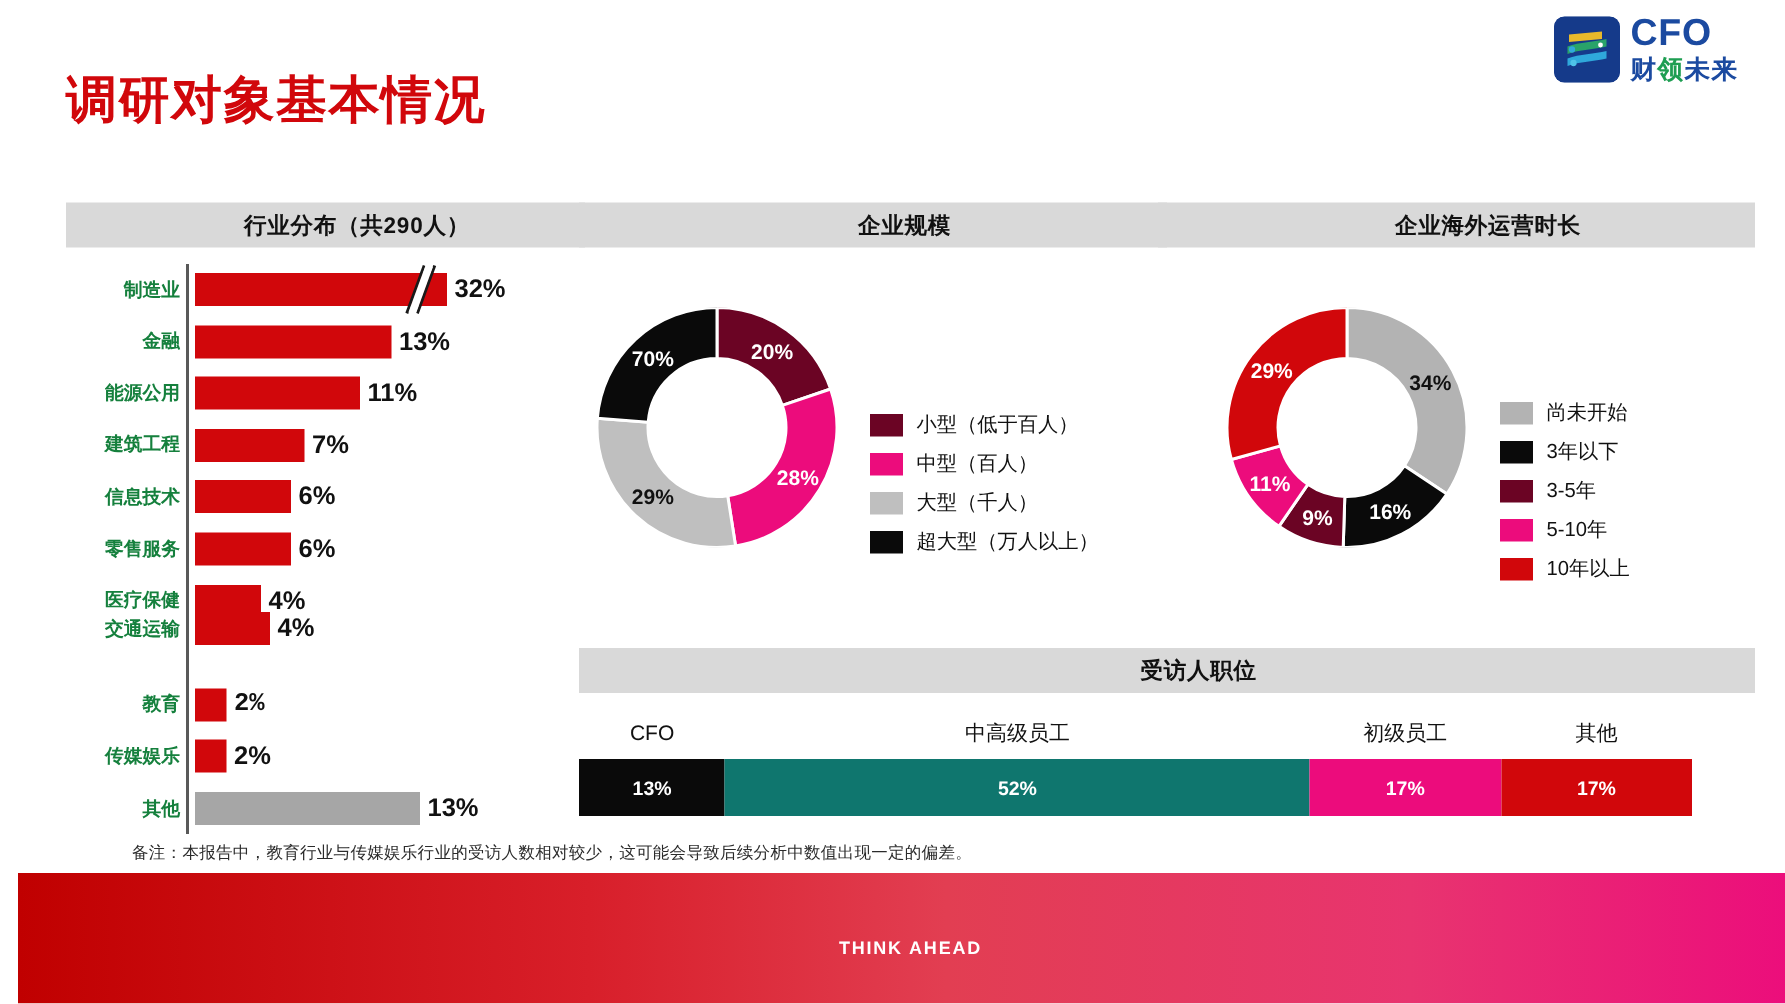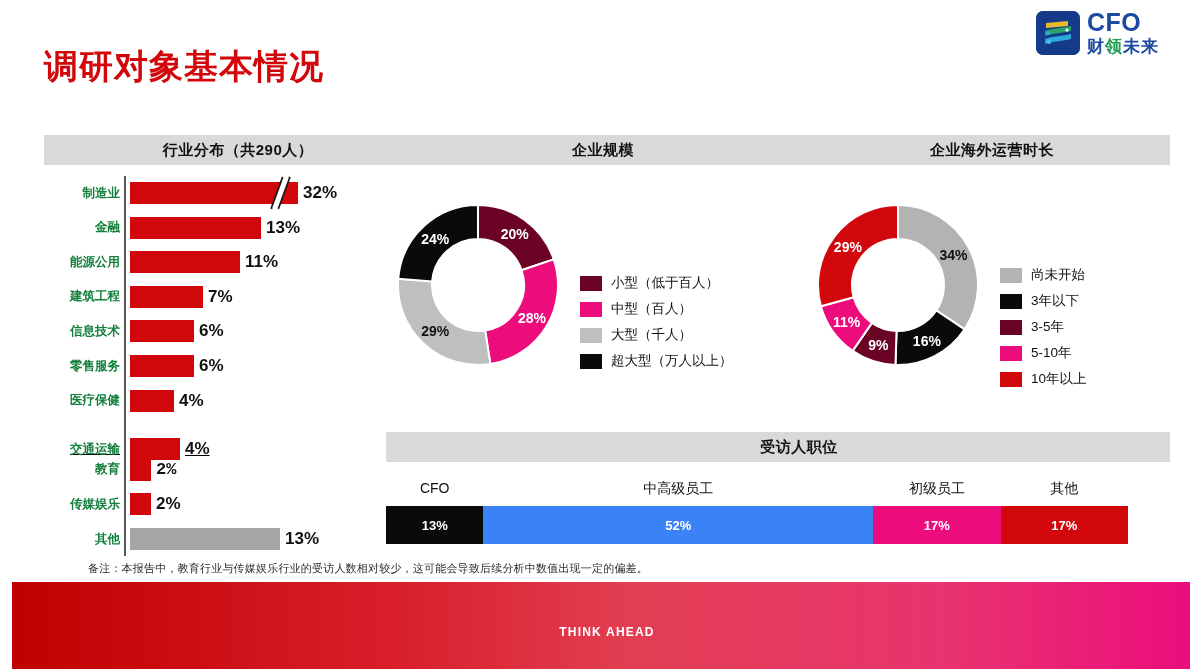--- a/index.html
+++ b/index.html
@@ -155,21 +155,21 @@
             <div class="val">6%</div>
           </div>
         </div>
         <div class="row" style="top: 207.6px;">
           <div class="cat">医疗保健</div>
           <div class="barwrap">
             <div class="bar" style="width: 44px; background: rgb(209, 7, 11);"></div>
             <div class="val">4%</div>
           </div>
         </div>
-        <div class="row" style="top: 256px; text-decoration: underline;">
+        <div class="row" style="top: 226px;">
           <div class="cat">交通运输</div>
           <div class="barwrap">
             <div class="bar" style="width: 50px; background: rgb(209, 7, 11);"></div>
             <div class="val">4%</div>
           </div>
         </div>
         <div class="row" style="top: 276.8px; font-family: Liberation Mono, monospace;">
           <div class="cat">教育</div>
           <div class="barwrap">
             <div class="bar" style="width: 21px; background: rgb(209, 7, 11);"></div>
@@ -196,21 +196,21 @@
   <div class="donut" id="donut-scale" style="left:398px;top:205px;">
       <svg width="160" height="160" viewBox="0 0 160 160">
         <path d="M 80 0 A 80 80 0 0 1 155.77105834488003 54.3339384147706 L 123.56835854830601 65.24201458849309 A 46 46 0 0 0 80 34 Z" fill="#6B0424" stroke="#ffffff" stroke-width="2"></path>
         <path d="M 155.77105834488003 54.3339384147706 A 80 80 0 0 1 92.39185441712677 159.03443517926053 L 87.12531628984789 125.4448002280748 A 46 46 0 0 0 123.56835854830601 65.24201458849309 Z" fill="#EC0C7C" stroke="#ffffff" stroke-width="2"></path>
         <path d="M 92.39185441712677 159.03443517926053 A 80 80 0 0 1 0.24175649394965149 73.78529221687951 L 34.13900998402105 76.42654302470572 A 46 46 0 0 0 87.12531628984789 125.4448002280748 Z" fill="#BFBFBF" stroke="#ffffff" stroke-width="2"></path>
         <path d="M 0.24175649394965149 73.78529221687951 A 80 80 0 0 1 79.99999999999999 0 L 79.99999999999999 34 A 46 46 0 0 0 34.13900998402105 76.42654302470572 Z" fill="#0A0A0A" stroke="#ffffff" stroke-width="2"></path>
       </svg>
       <div class="dlabel" style="left: 116.713px; top: 28.8026px; color: rgb(255, 255, 255);">20%</div>
       <div class="dlabel" style="left: 133.895px; top: 112.625px; color: rgb(255, 255, 255);">28%</div>
       <div class="dlabel" style="left: 37.2176px; top: 126.246px; color: rgb(17, 17, 17);">29%</div>
-      <div class="dlabel" style="left: 37.2176px; top: 33.7543px; color: rgb(255, 255, 255);">24%</div>
+      <div class="dlabel" style="left: 37.2176px; top: 33.7543px; color: rgb(255, 255, 255);">70%</div>
     </div>
   <div class="legend" id="legend-scale" style="left:580px;top:270px;">
       <div class="lrow">
         <span class="lsw" style="background: rgb(107, 4, 36);"></span>
         <span class="ltxt">小型（低于百人）</span>
       </div>
       <div class="lrow">
         <span class="lsw" style="background: rgb(236, 12, 124);"></span>
         <span class="ltxt">中型（百人）</span>
       </div>
@@ -263,21 +263,21 @@
 
   <div class="posblock">
     <div class="poslabels" id="pos-labels">
         <span style="left: 48.7172px;">CFO</span>
         <span style="left: 292.303px;">中高级员工</span>
         <span style="left: 550.879px;">初级员工</span>
         <span style="left: 678.293px;">其他</span>
       </div>
     <div class="posbar" id="pos-bar">
         <div class="posseg" style="width: 97.4343px; background: rgb(10, 10, 10);">13%</div>
-        <div class="posseg" style="width: 389.737px; background: #3b82f6;">52%</div>
+        <div class="posseg" style="width: 389.737px; background: #0f766e;">52%</div>
         <div class="posseg" style="width: 127.414px; background: rgb(236, 12, 124);">17%</div>
         <div class="posseg" style="width: 127.414px; background: rgb(209, 7, 11);">17%</div>
       </div>
   </div>
 
   <div class="note">备注：本报告中，教育行业与传媒娱乐行业的受访人数相对较少，这可能会导致后续分析中数值出现一定的偏差。</div>
 
   <div class="footer">
     <div class="ta">THINK AHEAD</div>
   </div>

